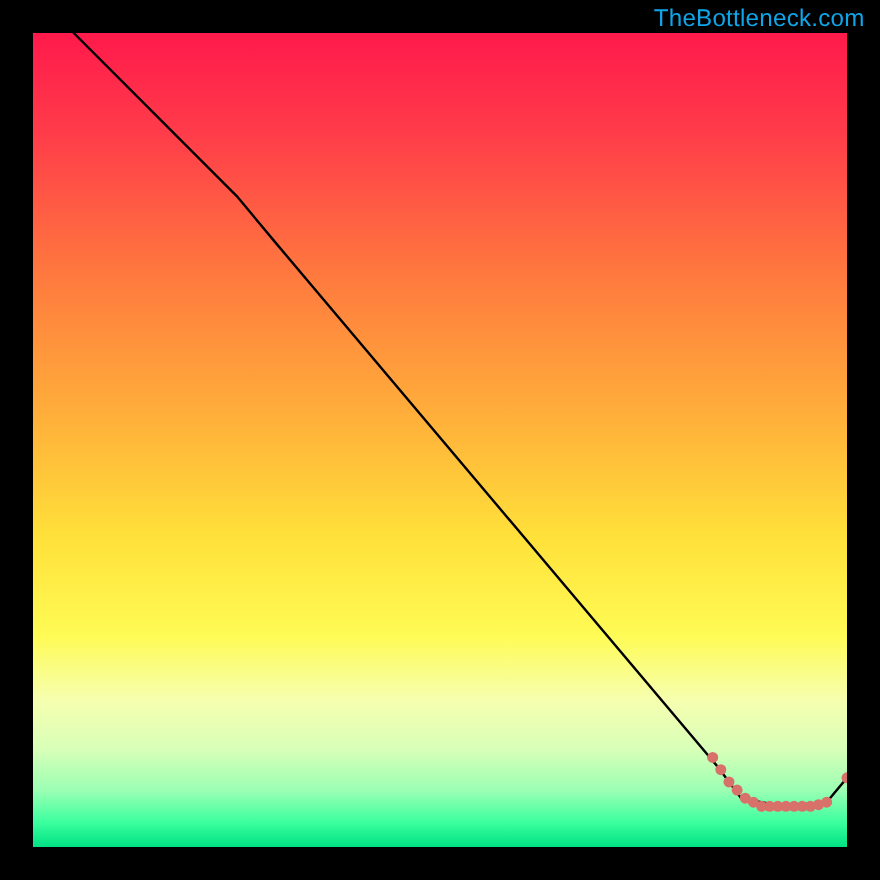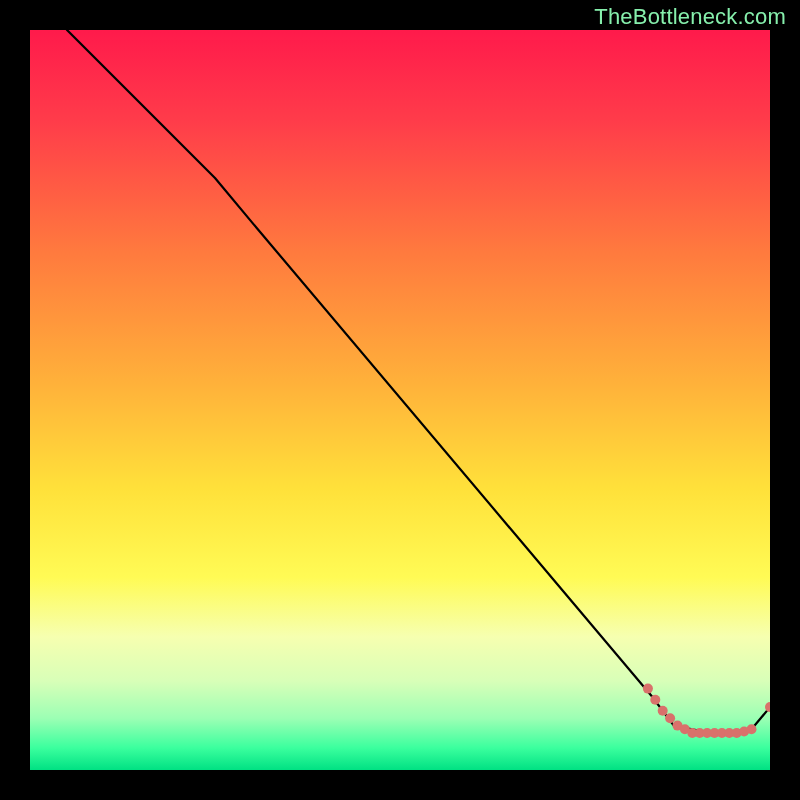--- a/index.html
+++ b/index.html
@@ -14,21 +14,21 @@
   .frame {
     position: relative;
     width: 800px;
     height: 800px;
     background: #000;
   }
   .watermark {
     position: absolute;
     top: 4px;
     right: 14px;
-    color: #86efac;
+    color: #0ea5e9;
     font-size: 22px;
     font-weight: 500;
     letter-spacing: 0.2px;
     z-index: 5;
   }
   .plot {
     position: absolute;
     left: 30px;
     top: 30px;
     width: 740px;

